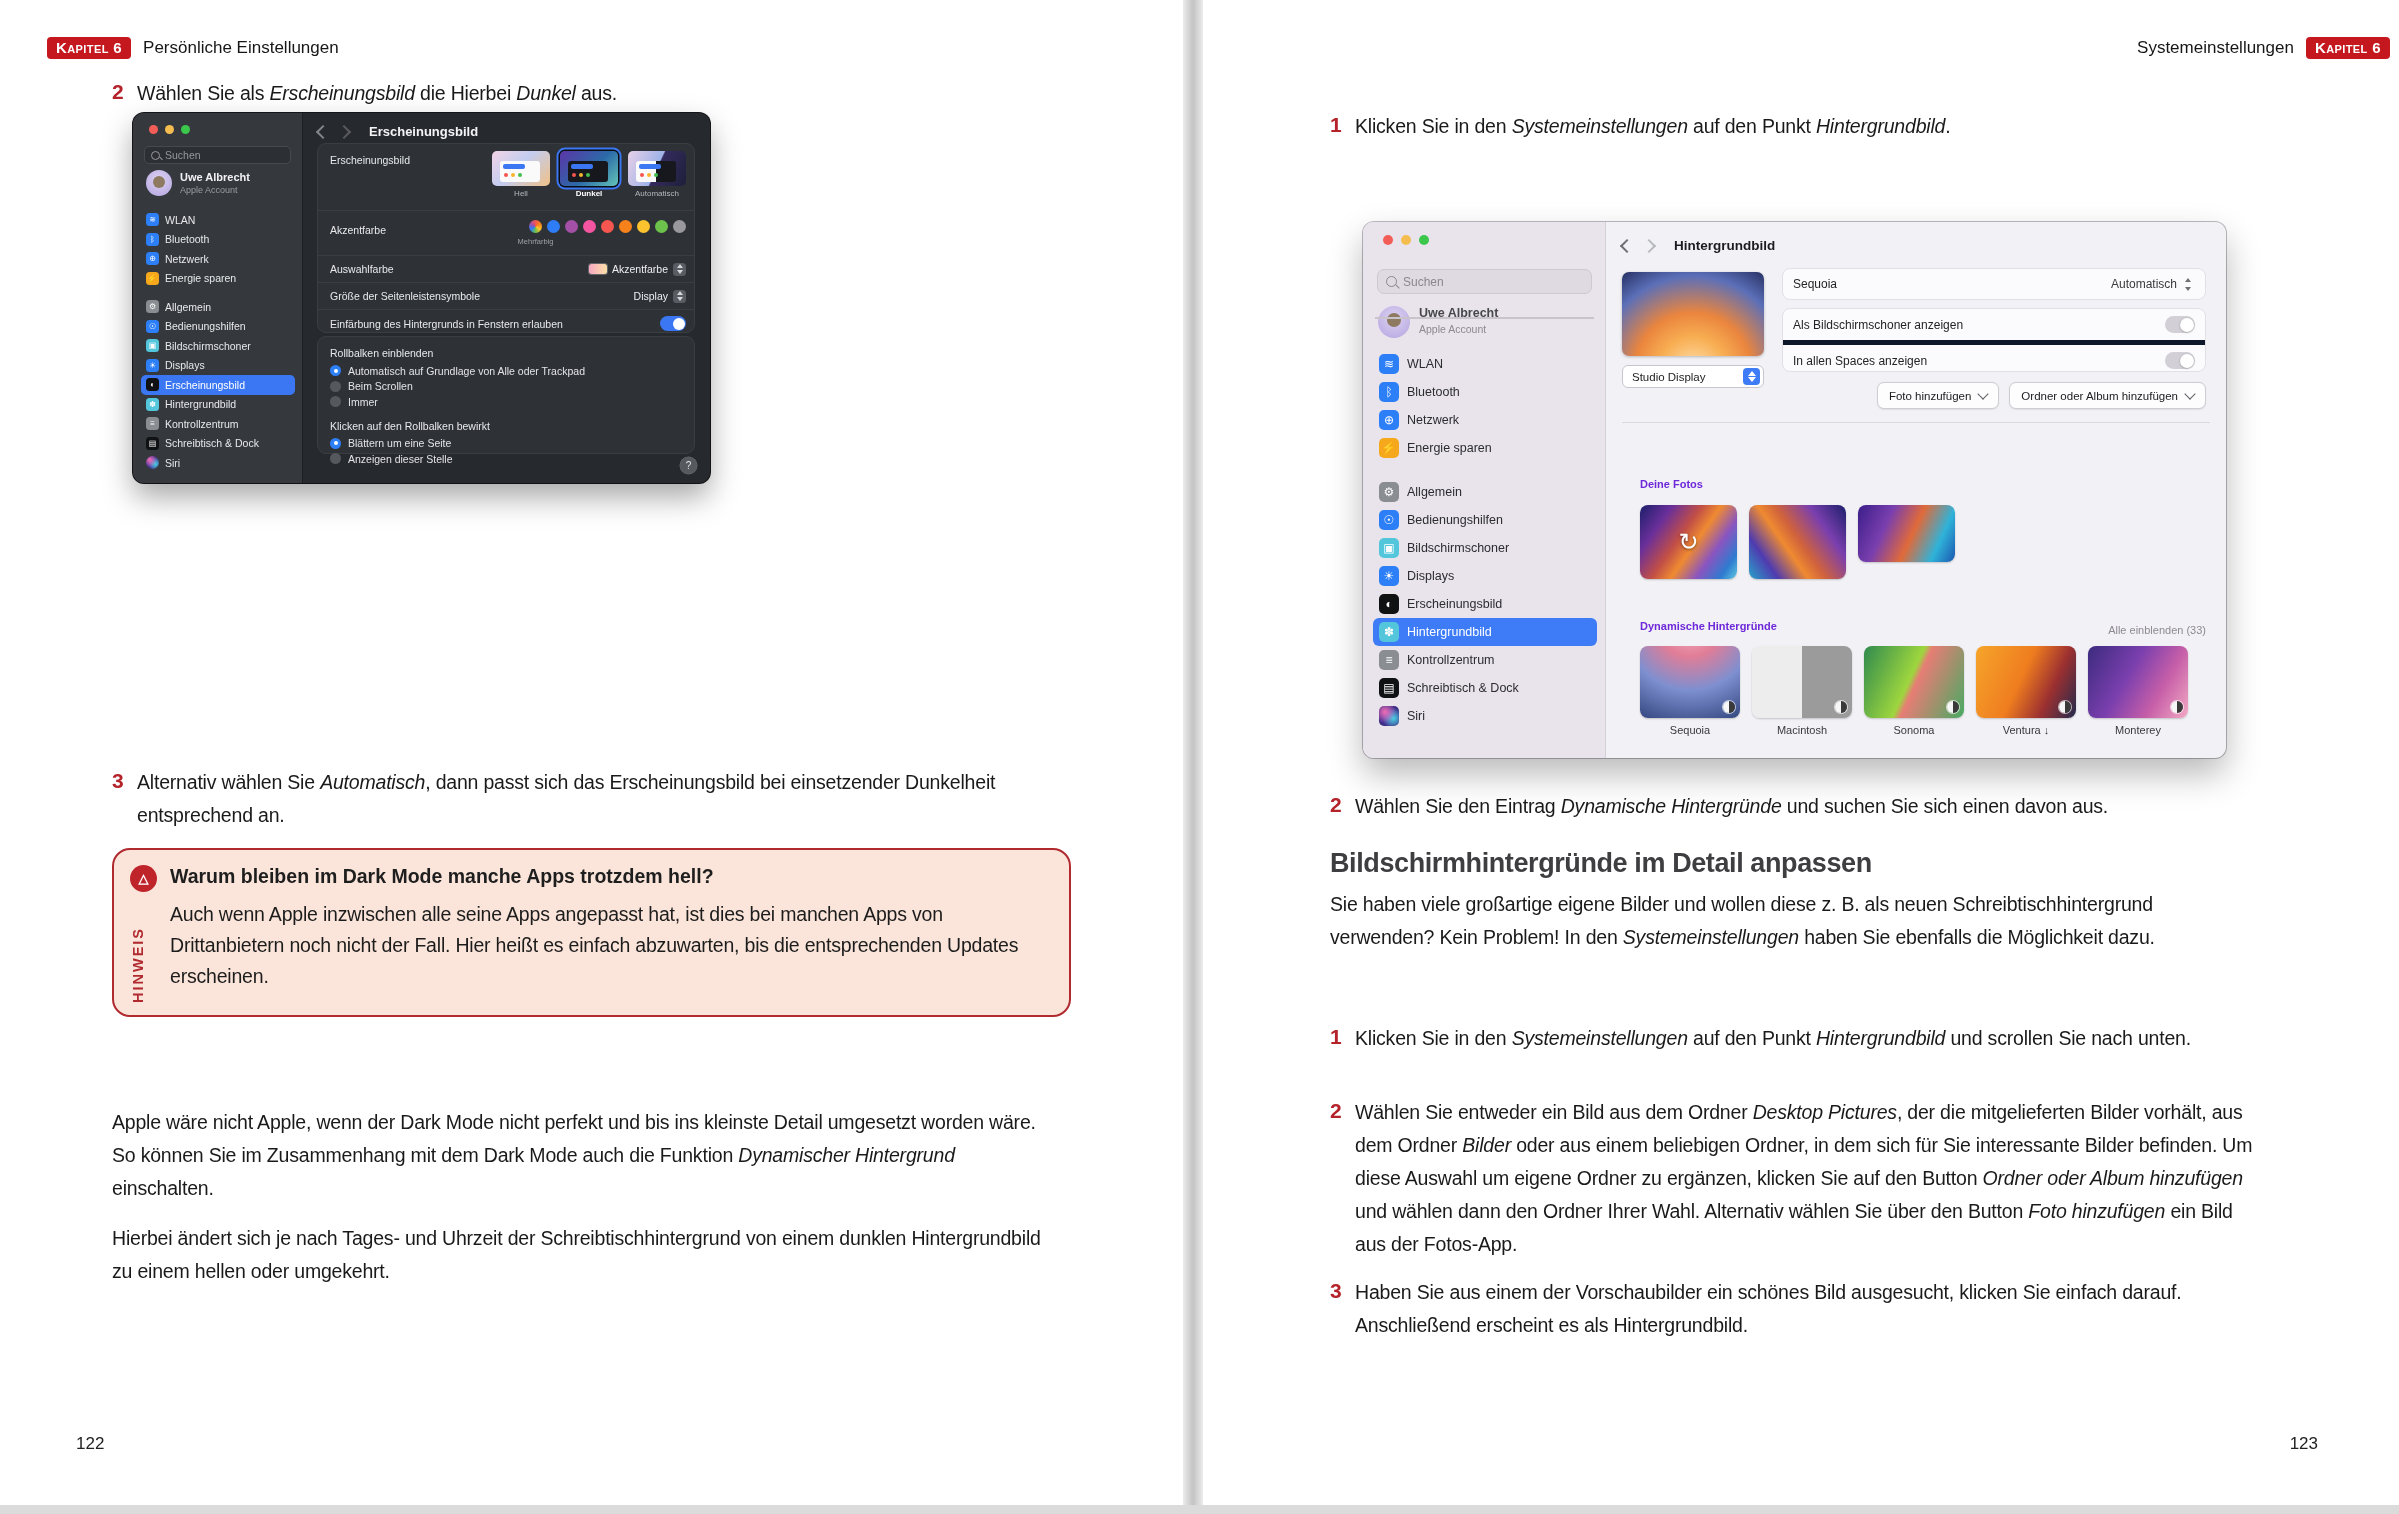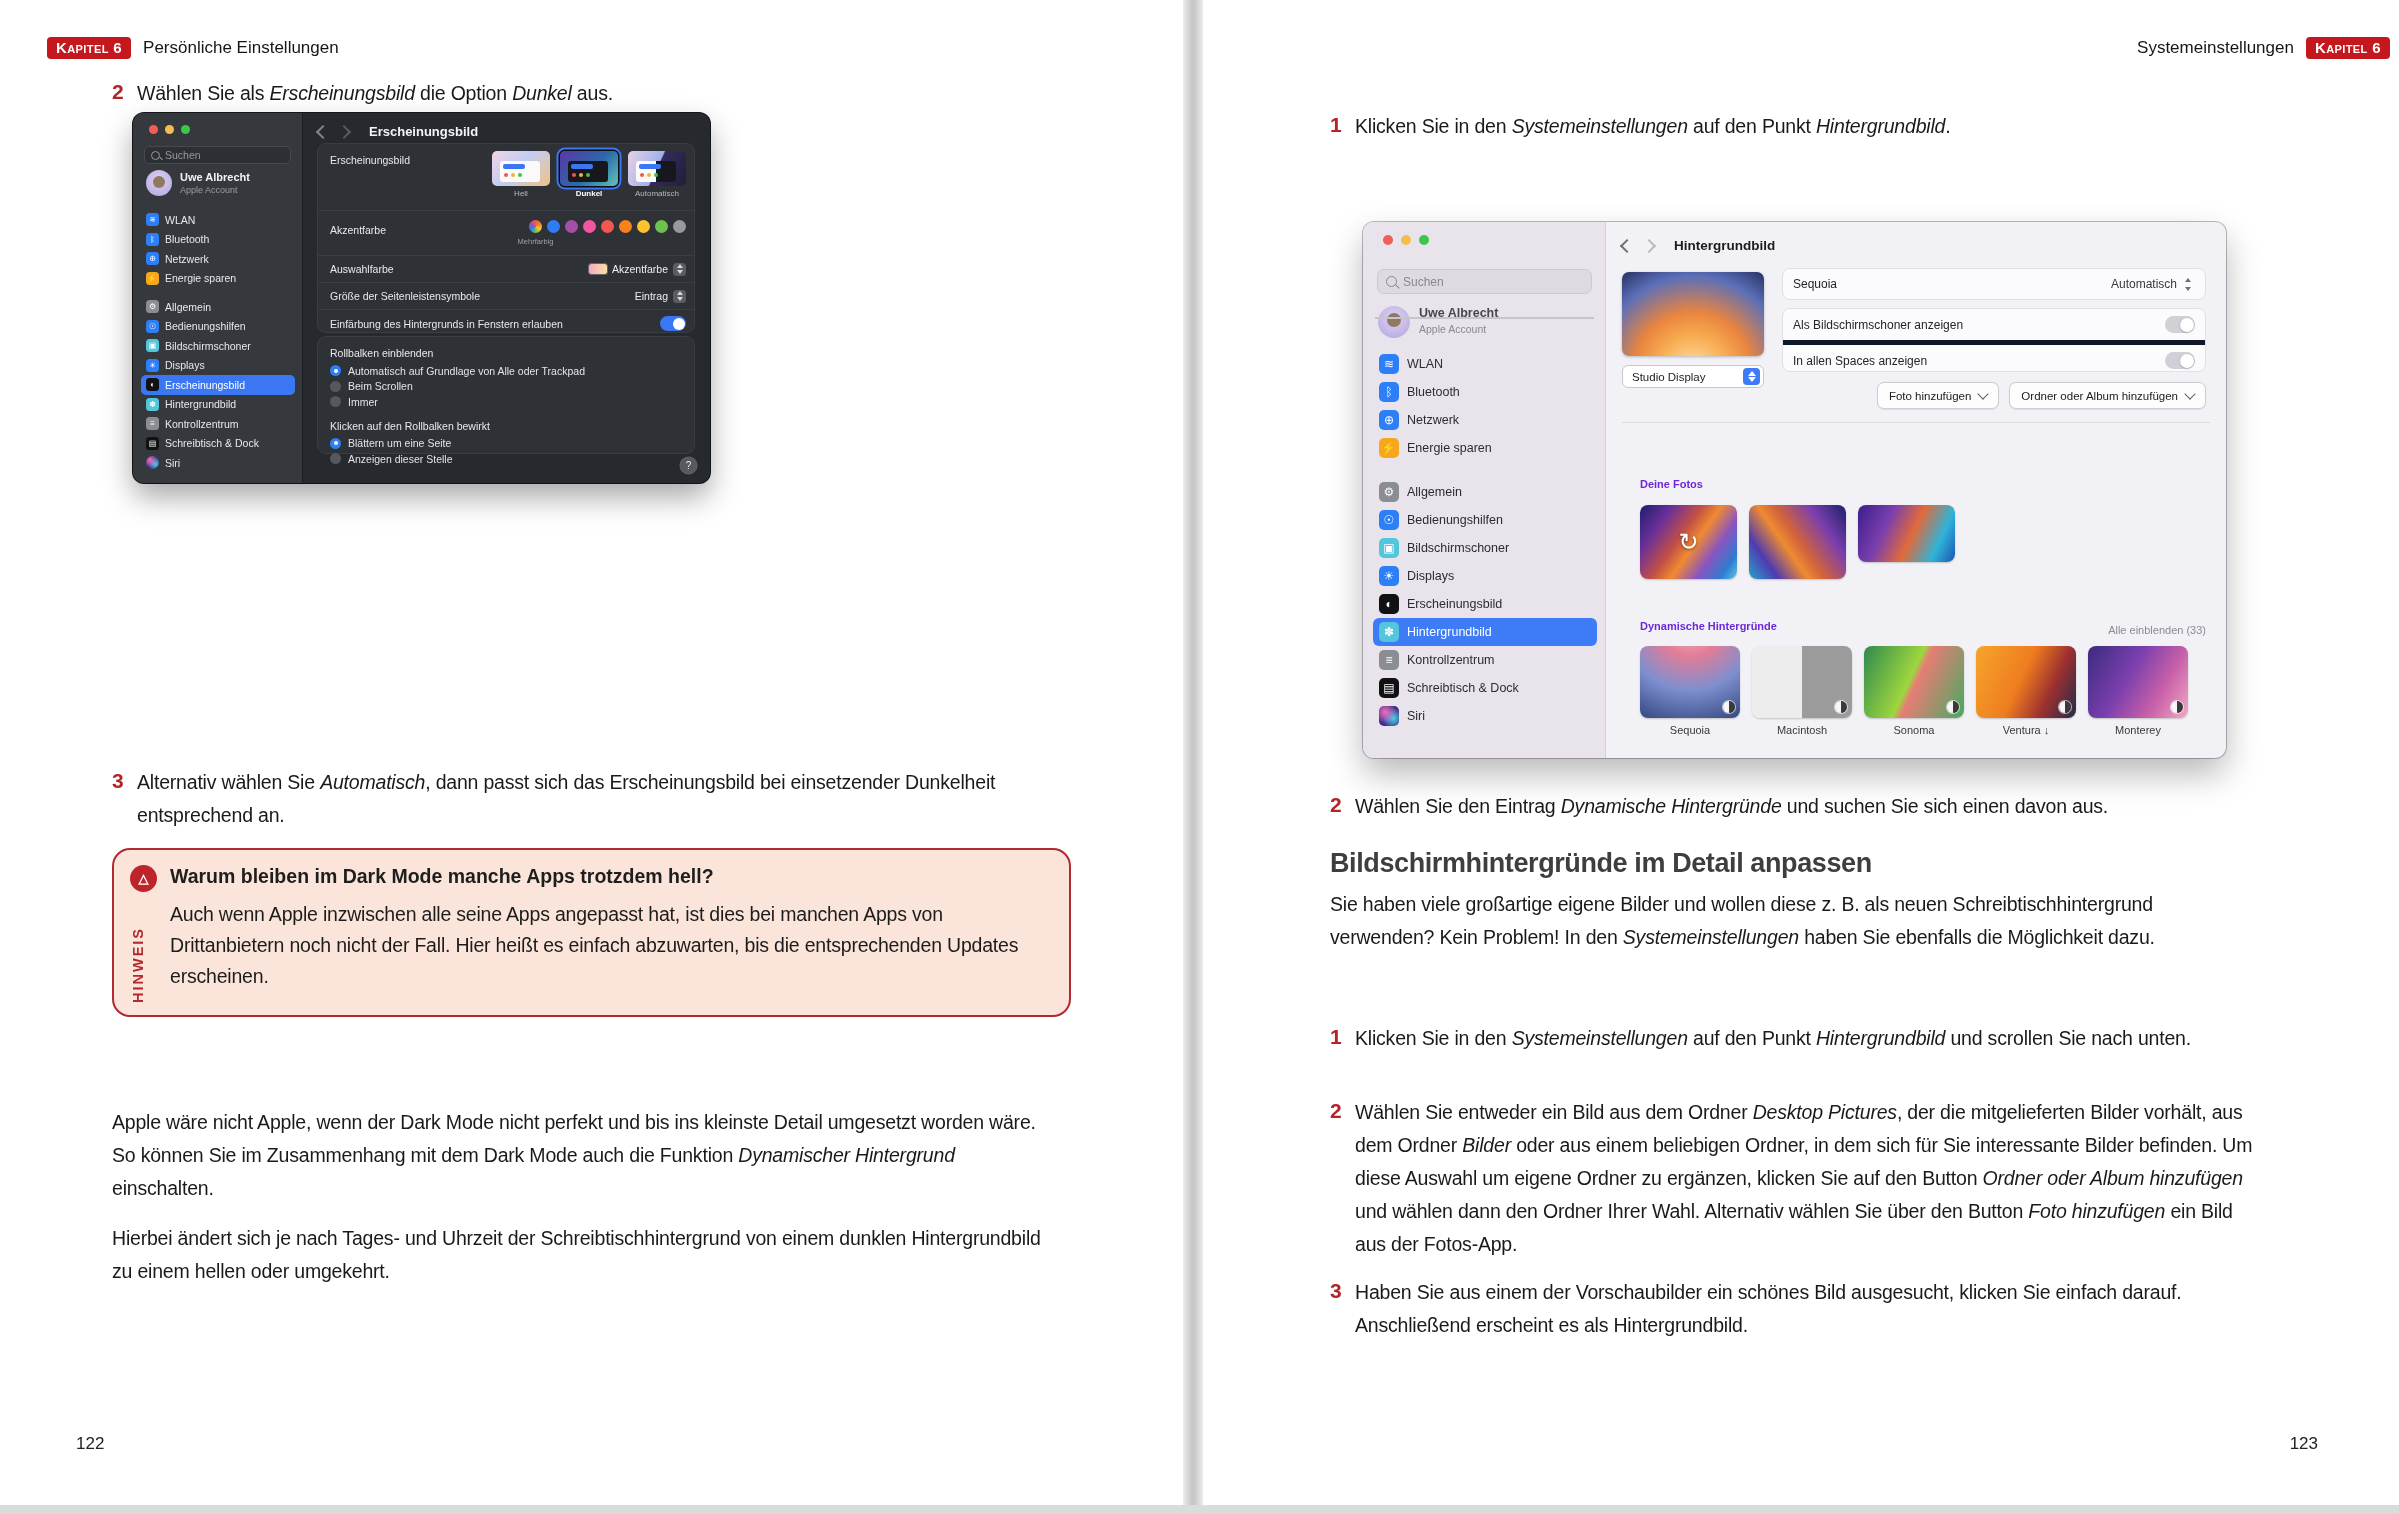--- a/index.html
+++ b/index.html
@@ -161,21 +161,21 @@
 
 <div id="canvas">
 
   <div class="runhead" style="left:47px;top:37px;">
     <span class="badge">Kapitel 6</span>
     <span class="runtitle">Persönliche Einstellungen</span>
   </div>
 
   <div class="step" style="left:112px;top:77px;width:905px;">
     <span class="n">2</span>
-    <span><span>Wählen Sie als </span><span class="it">Erscheinungsbild</span><span> die Option </span><span class="it">Dunkel</span><span> aus.</span></span>
+    <span><span>Wählen Sie als </span><span class="it">Erscheinungsbild</span><span> die Hierbei </span><span class="it">Dunkel</span><span> aus.</span></span>
   </div>
 
   <div class="dwin">
     <div class="dw-side">
       <div class="tl" style="left:16px;top:12px;">
         <i class="r"></i>
         <i class="y"></i>
         <i class="g"></i>
       </div>
       <div class="dsearch">
@@ -298,21 +298,21 @@
           <span class="dlabel">Auswahlfarbe</span>
           <span class="dvalgrp">
             <span class="swatch"></span>
             <span class="dval">Akzentfarbe</span>
             <span class="stepper"></span>
           </span>
         </div>
         <div class="drow r26">
           <span class="dlabel">Größe der Seitenleistensymbole</span>
           <span class="dvalgrp">
-            <span class="dval">Eintrag</span>
+            <span class="dval">Display</span>
             <span class="stepper"></span>
           </span>
         </div>
         <div class="drow r28">
           <span class="dlabel">Einfärbung des Hintergrunds in Fenstern erlauben</span>
           <span class="tog"></span>
         </div>
       </div>
       <div class="dcard dcard2">
         <div class="dsec">Rollbalken einblenden</div>

